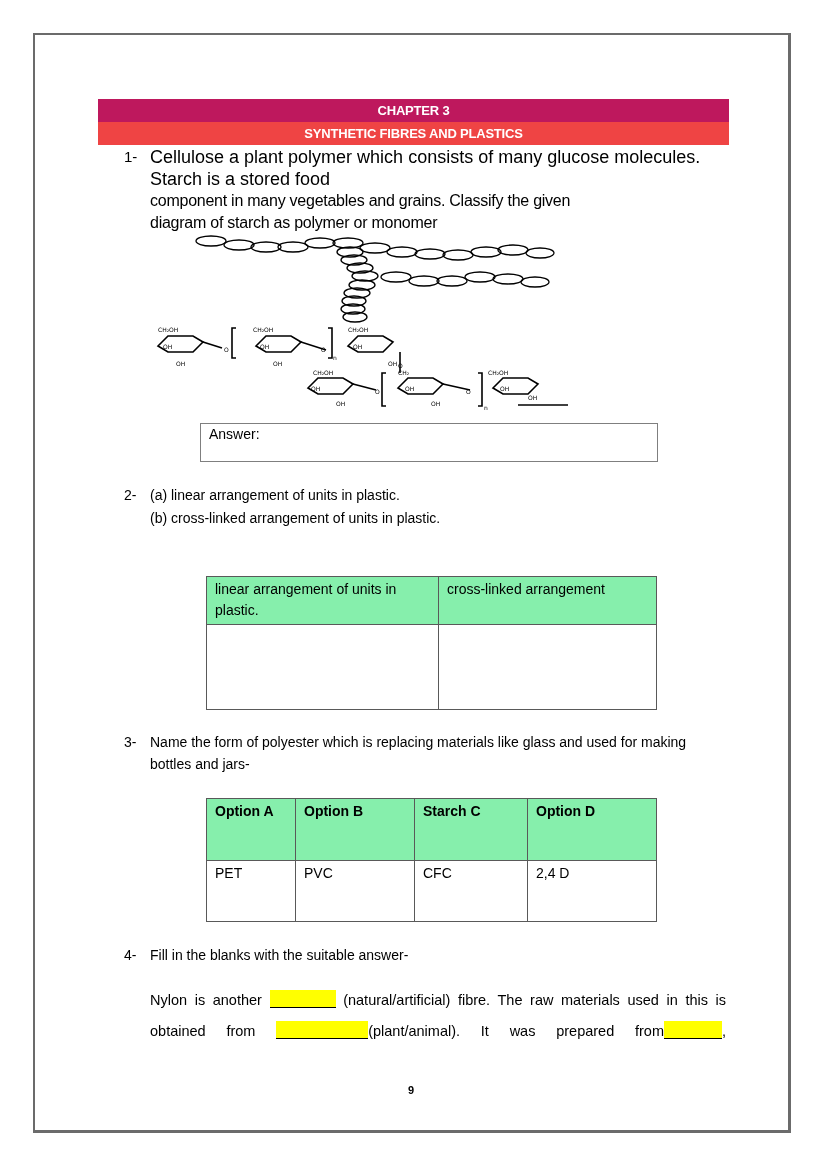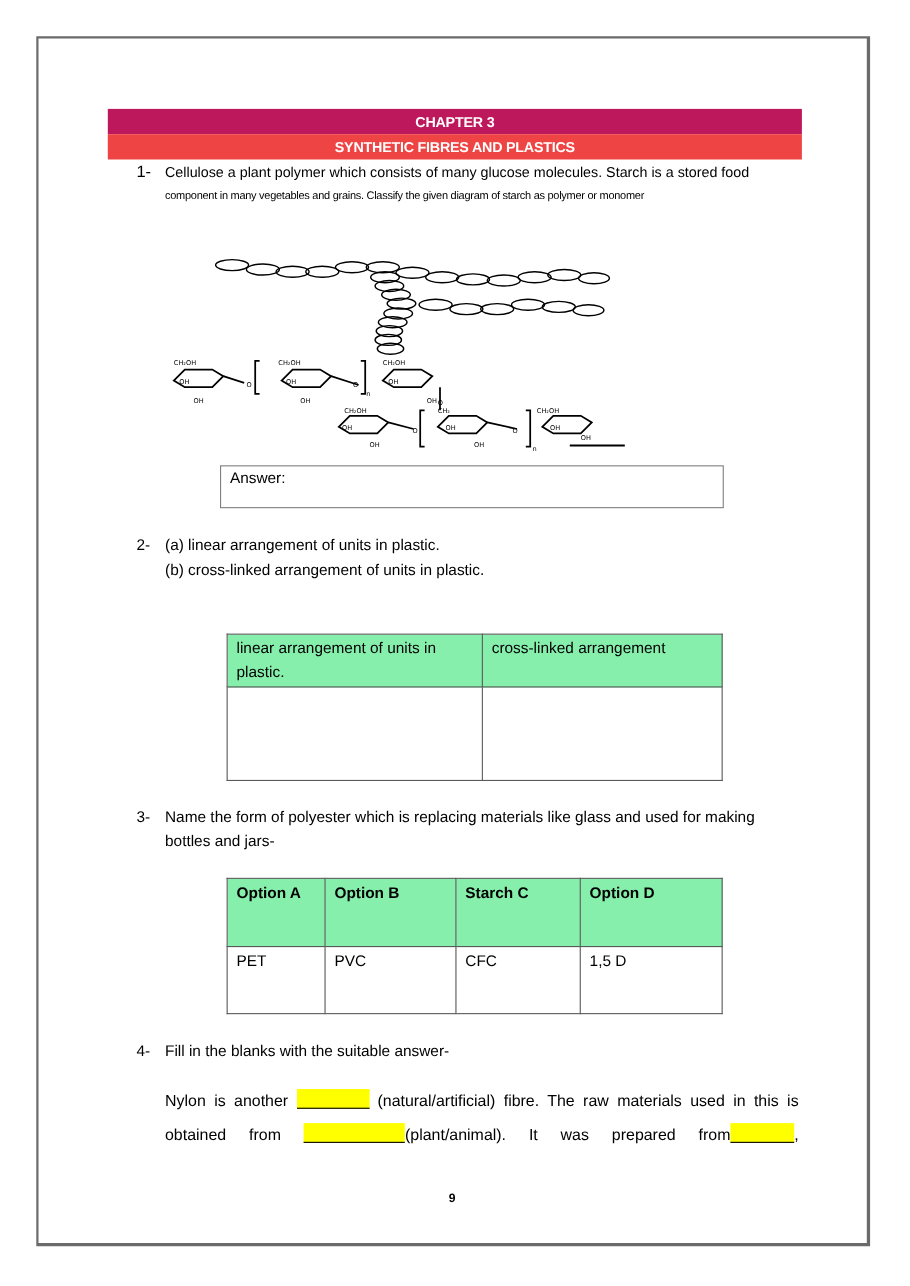--- a/index.html
+++ b/index.html
@@ -9,22 +9,22 @@
                 border: 2px solid #6b6b6b; border-right-width: 3px; border-bottom-width: 3px; box-sizing: border-box; }
   .band { position: absolute; left: 98px; width: 631px; color: #fff; font-weight: bold;
           font-size: 13px; text-align: center; letter-spacing: -0.2px; }
   .band-blue { top: 99px; height: 23px; line-height: 23px; background: #be185d; }
   .band-red { top: 122px; height: 23px; line-height: 23px; background: #ef4444; }
 
   .q { position: absolute; left: 124px; width: 600px; font-size: 14px; line-height: 22px; }
   .q .num { position: absolute; left: 0; top: 0; }
   .q .body { margin-left: 26px; }
   .q1 .num { font-size: 15px; }
-  .q1 .first { font-size: 13px; letter-spacing: 0px; }
-  .q1 .rest { font-size: 10px; letter-spacing: -0.25px; }
+  .q1 .first { font-size: 18px; letter-spacing: 0px; }
+  .q1 .rest { font-size: 16px; letter-spacing: -0.25px; }
 
   .diagram { position: absolute; left: 148px; top: 228px; width: 420px; height: 185px; }
 
   .answer-box { position: absolute; left: 200px; top: 423px; width: 458px; height: 39px;
                 border: 1px solid #7f7f7f; box-sizing: border-box; padding: 2px 8px;
                 font-size: 14px; }
 
   table.grid { position: absolute; border-collapse: collapse; font-size: 14px; }
   table.grid td, table.grid th { border: 1px solid #595959; vertical-align: top;
                                  text-align: left; padding: 2px 8px; line-height: 21px; }
@@ -184,21 +184,21 @@
       <th style="width:102px;">Option B</th>
       <th style="width:96px;">Starch C</th>
       <th>Option D</th>
     </tr>
   </thead>
   <tbody>
     <tr>
       <td>PET</td>
       <td>PVC</td>
       <td>CFC</td>
-      <td>1,5 D</td>
+      <td>2,4 D</td>
     </tr>
   </tbody>
 </table>
 
 <div class="q" style="top:944px;">
   <span class="num">4-</span>
   <div class="body">
     <div>Fill in the blanks with the suitable answer-</div>
   </div>
 </div>

